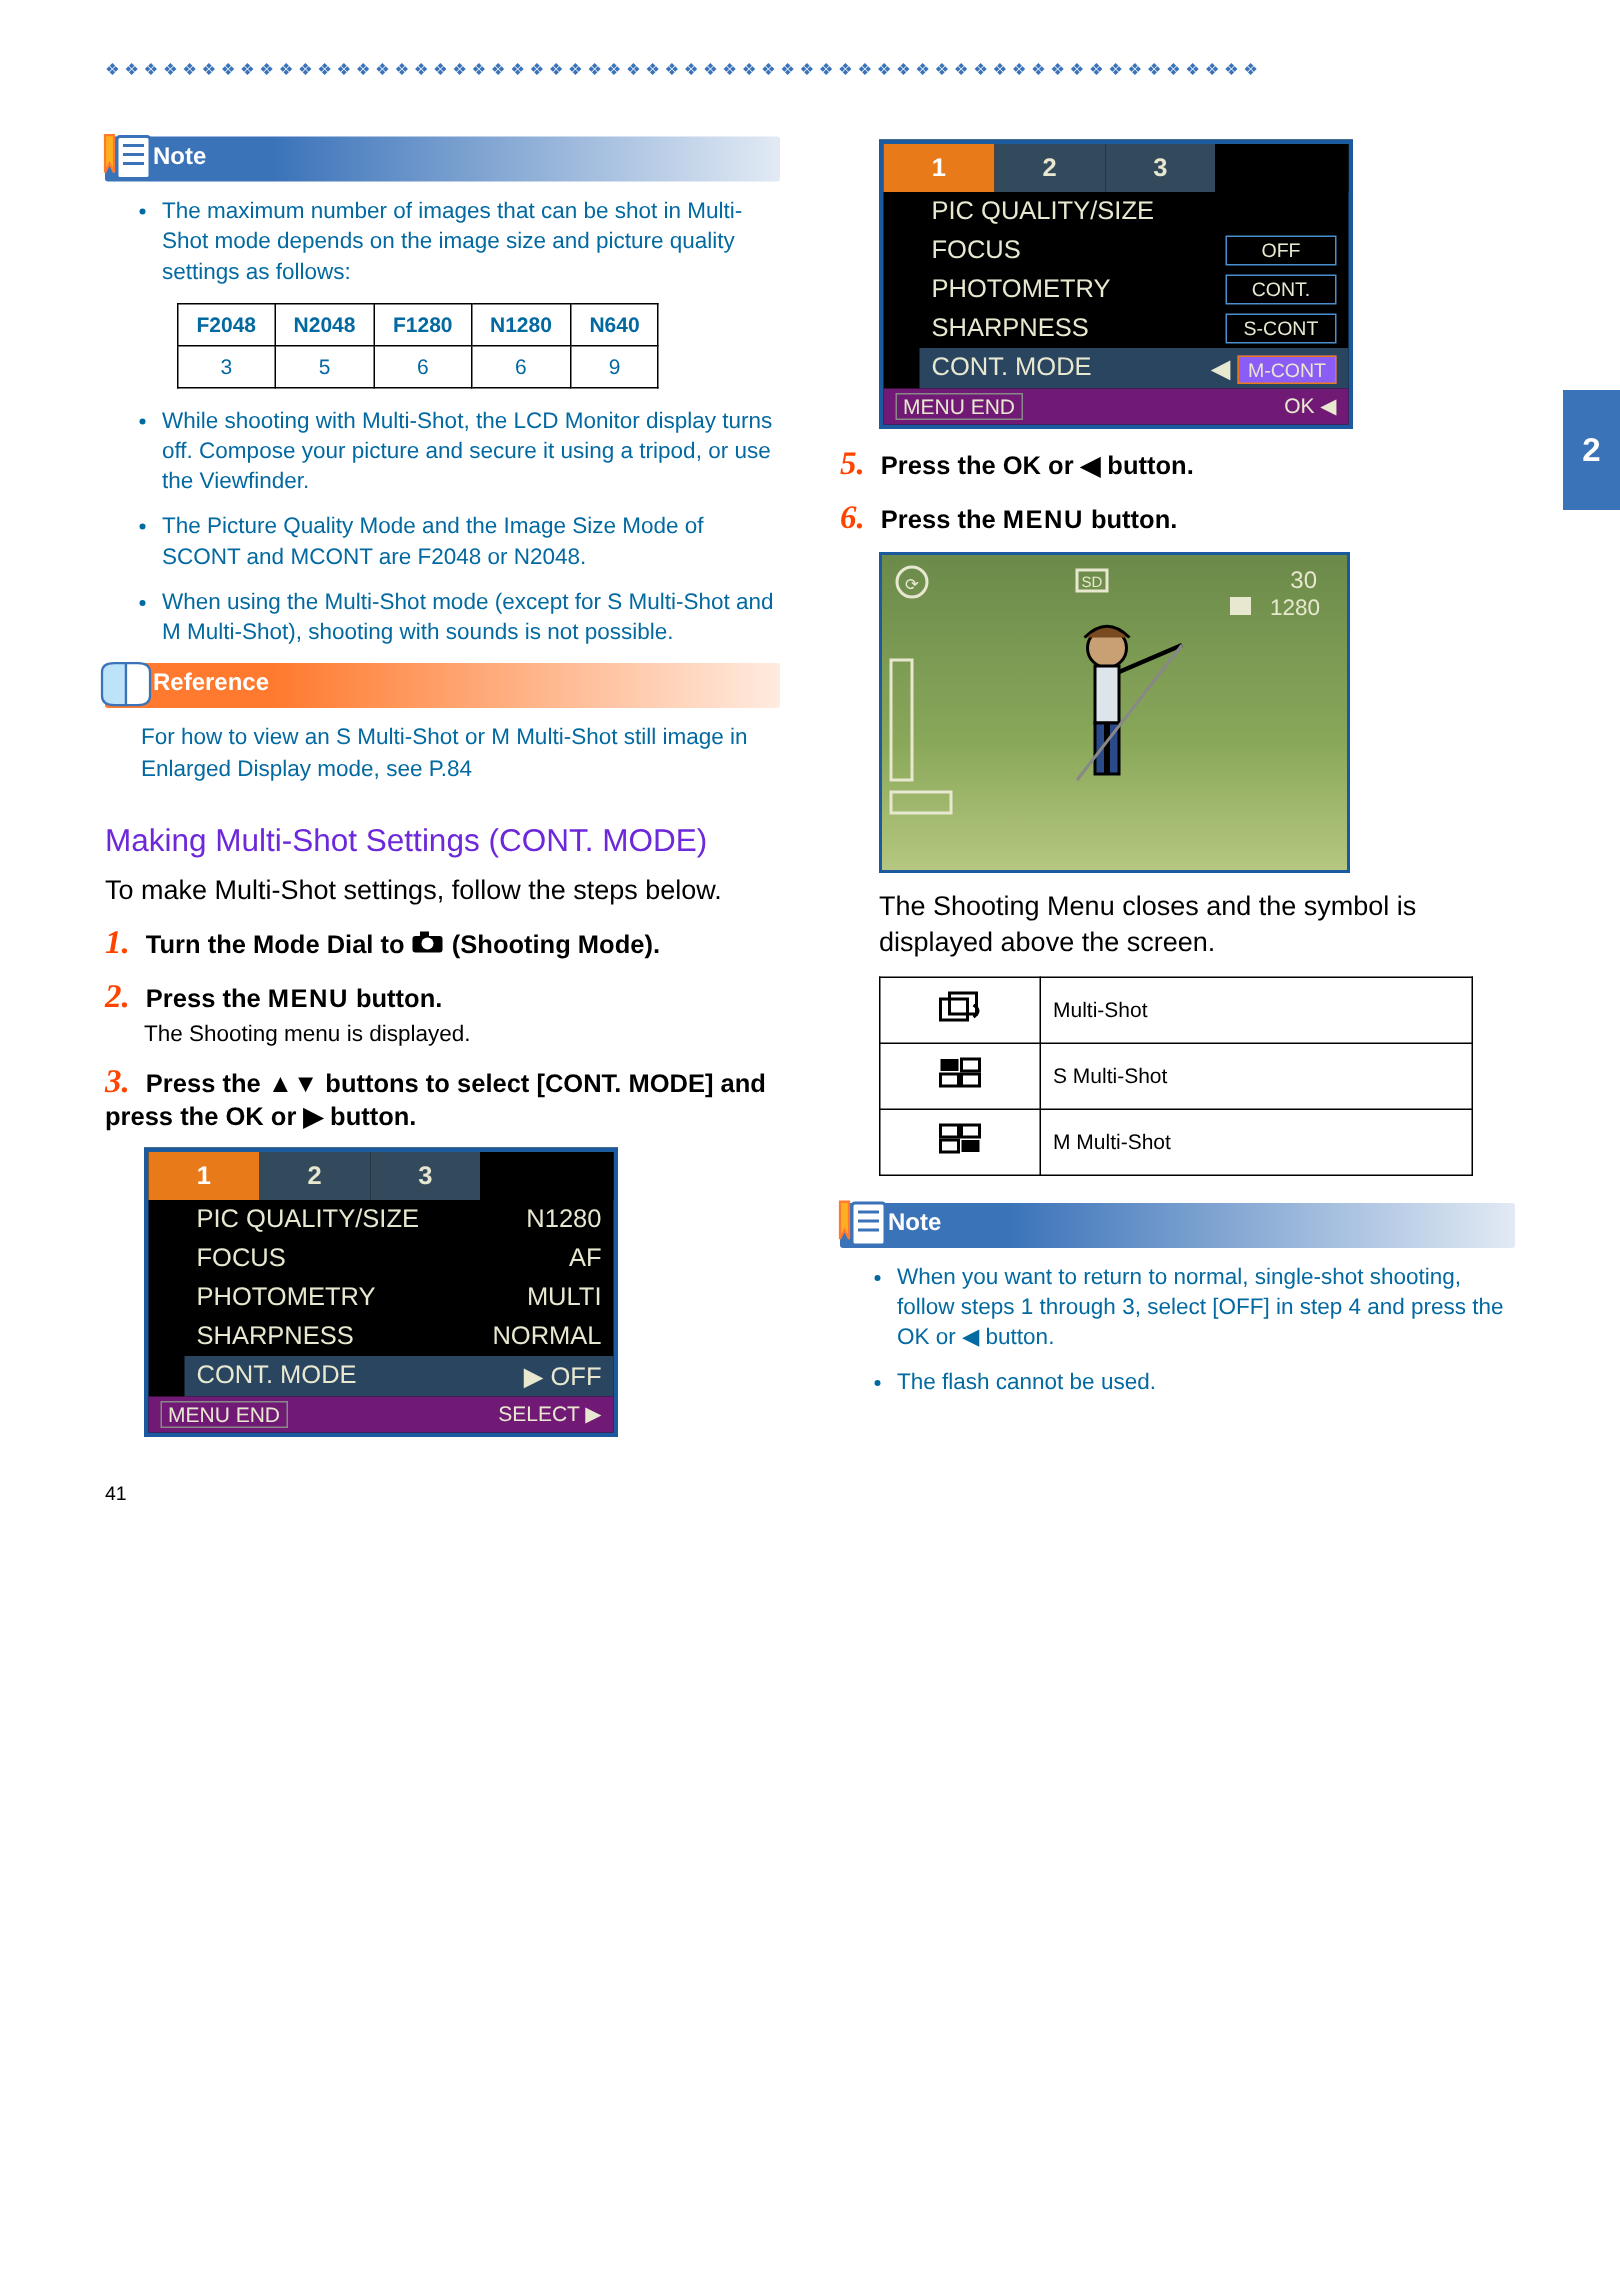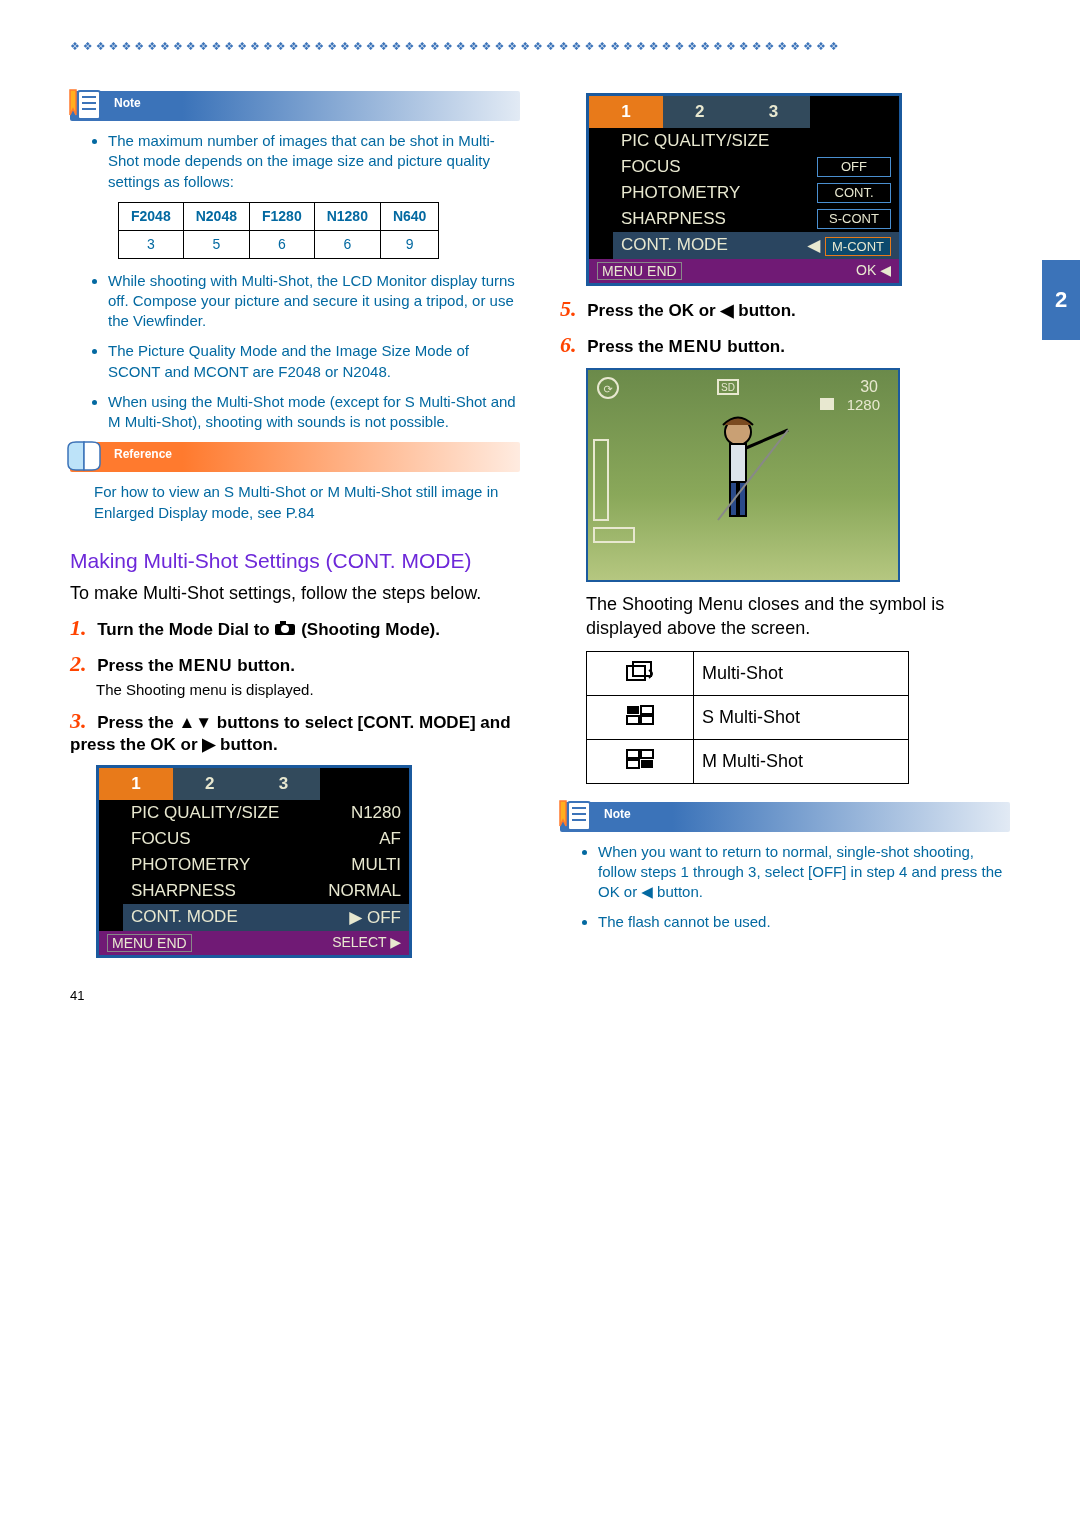--- a/index.html
+++ b/index.html
@@ -45,25 +45,25 @@
   }
   .banner-icon {
     position: absolute;
     left: -6px;
     top: -6px;
     width: 40px;
     height: 40px;
   }
   .banner-label {
     position: absolute;
-    left: 44px;
+    left: 32px;
     top: 5px;
     color: #fff;
     font-weight: bold;
-    font-size: 12px;
+    font-size: 16px;
   }
   .note-list, .body-text {
     font-size: 15px;
     line-height: 1.35;
     margin-left: 24px;
     color: #0369a1;
   }
   .note-list ul {
     margin: 0;
     padding-left: 14px;
@@ -156,34 +156,34 @@
     background:#701a75;
   }
   .optbox {
     border: 1px solid #4a8fd0;
     padding: 1px 6px;
     font-size: 13px;
     color: #e8e8d0;
     min-width: 60px;
     text-align: center;
   }
-  .optbox.active { background: #0c4a6e; border-color:#e87a1a; }
+  .optbox.active { background: #8b5cf6; border-color:#e87a1a; }
   .preview-img {
     border: 2px solid #1b5a9e;
     width: 310px;
     height: 210px;
     margin: 10px 0 10px 26px;
     background: linear-gradient(to bottom, #6b8a4a 0%, #8aa85a 60%, #b5c780 100%);
     position: relative;
   }
   .icon-table {
     border-collapse: collapse;
-    width: 323px;
+    width: 396px;
     margin-left: 26px;
-    font-size: 18px;
+    font-size: 14px;
   }
   .icon-table td {
     border: 1px solid #000;
     padding: 8px;
   }
   .icon-table td:first-child {
     width: 90px;
     text-align: center;
     font-size: 18px;
   }

